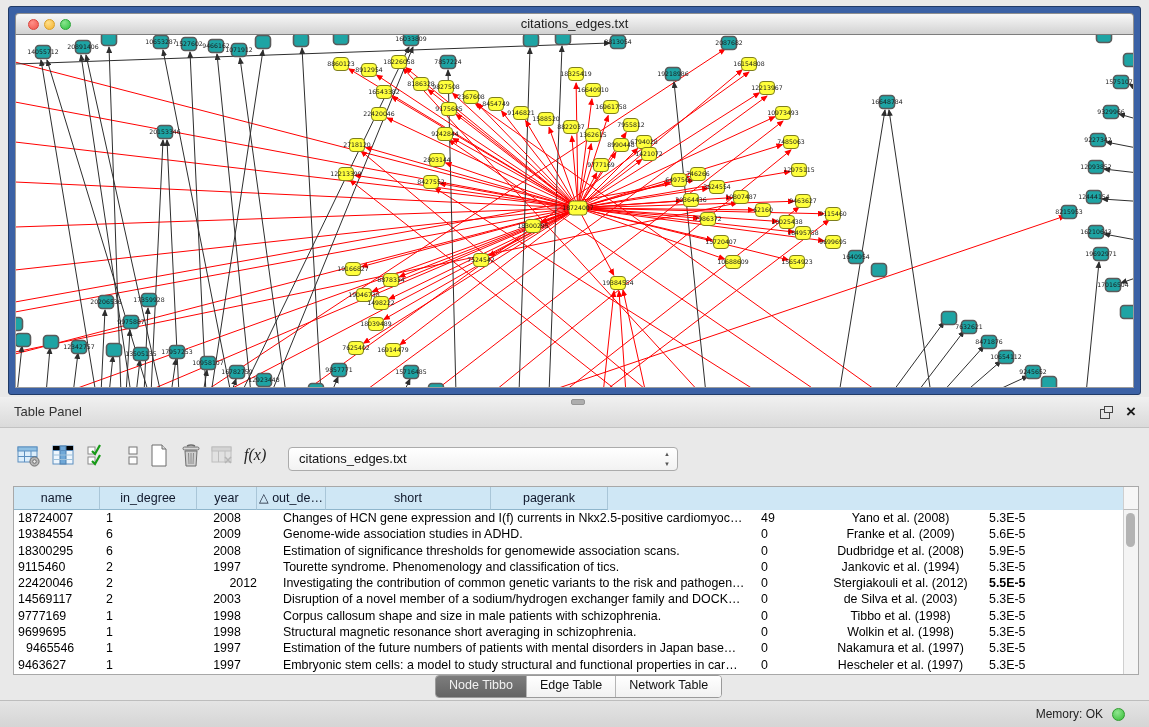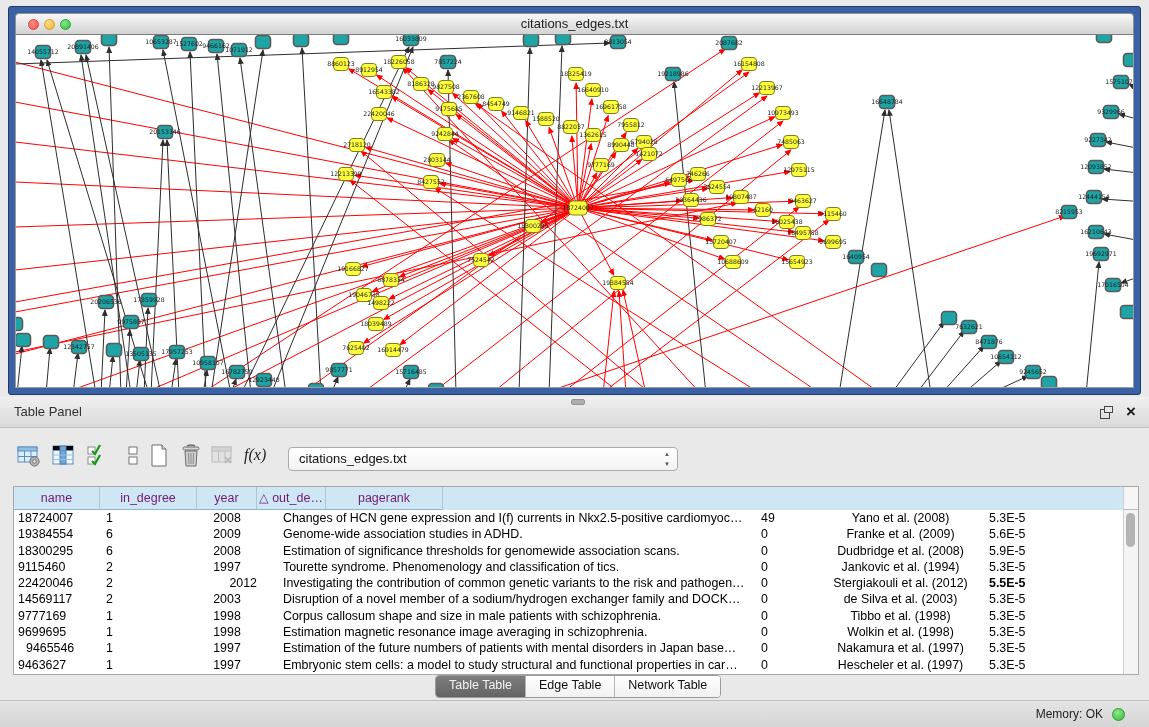--- a/index.html
+++ b/index.html
@@ -28,21 +28,21 @@
   #toolbar{left:0;top:438px;width:1149px;height:42px;}
   .tbico{position:absolute;top:4px;width:26px;height:28px;cursor:pointer;}
   #fx{font-family:"Liberation Serif",serif;font-style:italic;font-size:16px;color:#222;top:8px;}
   #combo{position:absolute;left:288px;top:9px;width:390px;height:24px;background:linear-gradient(#ffffff,#f2f2f2);
     border:1px solid #ababab;border-radius:4px;box-sizing:border-box;cursor:pointer;}
   #combo .lbl{position:absolute;left:10px;top:0;line-height:22px;font-size:13px;color:#111;}
   #combo .step{position:absolute;right:7px;top:1px;font-size:6px;color:#555;line-height:10px;text-align:center;}
   
   #tablebox{left:13px;top:486px;width:1126px;height:189px;background:#fff;border:1px solid #a8a8a8;box-sizing:border-box;}
   #thead{position:absolute;left:0;top:0;right:15px;height:23px;display:flex;background:#cfe7f5;}
-  .th{height:23px;line-height:22px;font-size:12.5px;color:#701a75;text-align:center;box-sizing:border-box;
+  .th{height:23px;line-height:22px;font-size:12.5px;color:#0f172a;text-align:center;box-sizing:border-box;
     border-right:1px solid #a9c6d8;border-bottom:1px solid #8fb6cc;background:#cfe7f5;overflow:hidden;white-space:nowrap;cursor:pointer;}
   #tbody{position:absolute;left:0;top:23px;right:15px;bottom:0;overflow:hidden;background:#fff;}
   .tr{display:flex;height:16.3px;cursor:default;}
   .td{height:16.3px;line-height:16.3px;font-size:12.4px;color:#000;box-sizing:border-box;
     overflow:hidden;white-space:nowrap;}
   #corner{position:absolute;right:0;top:0;width:15px;height:23px;background:#f6f6f6;border-left:1px solid #cfcfcf;border-bottom:1px solid #bcbcbc;box-sizing:border-box;}
   #vscroll{position:absolute;right:0;top:23px;bottom:0;width:15px;background:#f4f4f4;border-left:1px solid #cfcfcf;box-sizing:border-box;}
   #vthumb{position:absolute;left:2px;top:3px;width:9px;height:34px;border-radius:5px;background:#b3b3b3;}
   
   #tabs{left:435px;top:675px;height:21px;display:flex;border:1px solid #9a9a9a;border-radius:4px;overflow:hidden;background:#fff;}
@@ -495,20 +495,21 @@
     <span class="step">▲<br>▼</span>
   </div>
 </div>
 
 <div class="abs" id="tablebox">
   <div id="thead">
       <div class="th" style="width: 86px;">name</div>
       <div class="th" style="width: 97px;">in_degree</div>
       <div class="th" style="width: 60px;">year</div>
       <div class="th" style="width: 69px;">△ out_de…</div>
+      <div class="th" style="width: 165px;">short</div>
       <div class="th" style="width: 117px;">pagerank</div>
     </div>
   <div id="corner"></div>
   <div id="tbody">
       <div class="tr">
         <div class="td" style="width: 86px; text-align: left; padding-left: 4px;">18724007</div>
         <div class="td" style="width: 97px; text-align: left; padding-left: 6px;">1</div>
         <div class="td" style="width: 60px; text-align: center;">2008</div>
         <div class="td" style="width: 492px; text-align: left; padding-left: 26px;">Changes of HCN gene expression and I(f) currents in Nkx2.5-positive cardiomyoc…</div>
         <div class="td" style="width: 69px; text-align: left; padding-left: 12px;">49</div>
@@ -566,21 +567,21 @@
         <div class="td" style="width: 60px; text-align: center;">1998</div>
         <div class="td" style="width: 492px; text-align: left; padding-left: 26px;">Corpus callosum shape and size in male patients with schizophrenia.</div>
         <div class="td" style="width: 69px; text-align: left; padding-left: 12px;">0</div>
         <div class="td" style="width: 165px; text-align: center;">Tibbo et al. (1998)</div>
         <div class="td" style="width: 117px; text-align: left; padding-left: 6px;">5.3E-5</div>
       </div>
       <div class="tr">
         <div class="td" style="width: 86px; text-align: left; padding-left: 4px;">9699695</div>
         <div class="td" style="width: 97px; text-align: left; padding-left: 6px;">1</div>
         <div class="td" style="width: 60px; text-align: center;">1998</div>
-        <div class="td" style="width: 492px; text-align: left; padding-left: 26px;">Estimation magnetic resonance image averaging in schizophrenia.</div>
+        <div class="td" style="width: 492px; text-align: left; padding-left: 26px;">Structural magnetic resonance short averaging in schizophrenia.</div>
         <div class="td" style="width: 69px; text-align: left; padding-left: 12px;">0</div>
         <div class="td" style="width: 165px; text-align: center;">Wolkin et al. (1998)</div>
         <div class="td" style="width: 117px; text-align: left; padding-left: 6px;">5.3E-5</div>
       </div>
       <div class="tr">
         <div class="td" style="width: 86px; text-align: left; padding-left: 12px;">9465546</div>
         <div class="td" style="width: 97px; text-align: left; padding-left: 6px;">1</div>
         <div class="td" style="width: 60px; text-align: center;">1997</div>
         <div class="td" style="width: 492px; text-align: left; padding-left: 26px;">Estimation of the future numbers of patients with mental disorders in Japan base…</div>
         <div class="td" style="width: 69px; text-align: left; padding-left: 12px;">0</div>
@@ -596,21 +597,21 @@
         <div class="td" style="width: 165px; text-align: center;">Hescheler et al. (1997)</div>
         <div class="td" style="width: 117px; text-align: left; padding-left: 6px;">5.3E-5</div>
       </div>
     </div>
   <div id="vscroll">
     <div id="vthumb"></div>
   </div>
 </div>
 
 <div class="abs" id="tabs">
-    <div class="tab sel">Table Table</div>
+    <div class="tab sel">Node Tibbo</div>
     <div class="tab">Edge Table</div>
     <div class="tab">Network Table</div>
   </div>
 
 <div class="abs" id="statusbar">
   <span id="memlabel">Memory: OK</span>
   <span id="memdot"></span>
 </div>
 
 </body></html>

